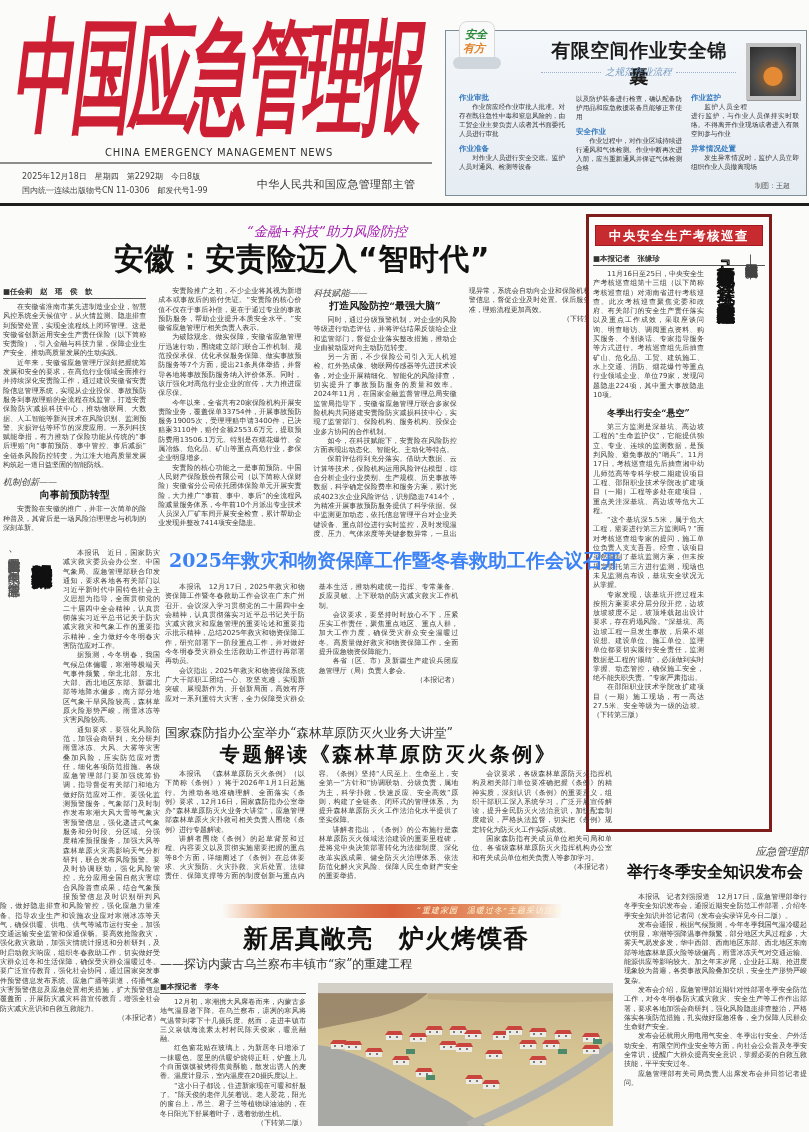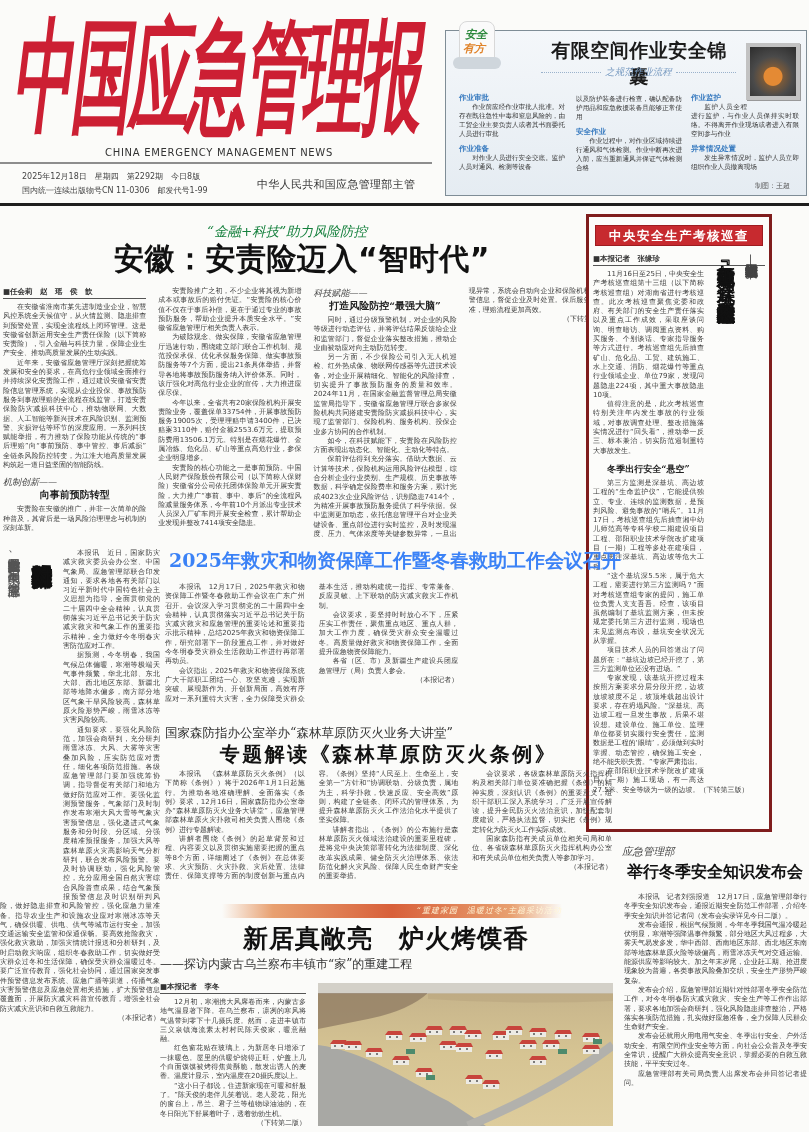--- a/index.html
+++ b/index.html
@@ -33,21 +33,21 @@
   #ib-sub .dots{flex:1;border-top:1.5px dotted #9ab2cc;height:0;}
   #ib-pic{position:absolute;left:300px;top:12px;width:54px;height:57px;box-sizing:border-box;border:4px solid #c2c2c2;background:radial-gradient(circle at 50% 60%,#e48a34 0 9px,#7a5a3a 10px,#4a4a4a 20px,#2d2d2d);box-shadow:1px 1px 0 #999;}
   .ib-col{position:absolute;width:106px;}
   .ib-h{font-size:7.5px;font-weight:bold;color:#3a7cc0;line-height:10px;}
   .ib-t{font-size:6.6px;line-height:9px;color:#333;text-indent:2em;text-align:justify;margin:0 0 5px 0;}
   .ib-t.cont{text-indent:0;}
   #ib-credit{position:absolute;right:16px;bottom:4px;font-size:7px;color:#555;}
   .spacer{float:right;width:52px;height:9px;}
 
   
-  #lead-kicker{left:207px;top:223px;width:200px;text-align:left;font-size:13.5px;font-style:italic;color:#15803d;}
+  #lead-kicker{left:207px;top:223px;width:200px;text-align:right;font-size:13.5px;font-style:italic;color:#a21caf;}
   #lead-headline{left:100px;top:239px;width:404px;text-align:center;font-size:30px;font-weight:bold;color:#111;letter-spacing:0.5px;white-space:nowrap;}
   #lead-body{left:3px;top:287px;width:609px;height:258px;column-count:4;column-gap:12px;}
   .subhead{margin:6px 0 4px 0;}
   .subhead .sk{font-size:9px;font-style:italic;color:#444;line-height:12px;}
   .subhead .st{font-size:10px;font-weight:bold;color:#222;text-align:center;line-height:13px;}
 
   
   #redbox{left:586px;top:214px;width:186px;height:618px;box-sizing:border-box;border:3px solid #7f1d1d;background:#fcfcfa;padding:0 4px;}
   #rb-banner{margin:8px 2px 0 2px;height:19px;line-height:19px;background:#c72a2f;border:1px solid #9e1c20;color:#fff;font-size:12.5px;font-weight:bold;text-align:center;letter-spacing:1.5px;}
   #rb-content{margin-top:8px;height:576px;overflow:hidden;}
@@ -73,21 +73,21 @@
 
   
   #recon-banner{left:222px;top:904px;width:340px;height:14px;line-height:14px;text-align:right;font-size:8px;font-style:italic;letter-spacing:1px;color:#fff6d8;background:linear-gradient(90deg,rgba(232,160,112,0),#e8a070 15%,#d8603a 50%,#e8a070 85%,rgba(232,160,112,0));}
   #recon-headline{left:160px;top:922px;width:452px;text-align:center;font-size:25px;font-weight:bold;color:#111;letter-spacing:1px;white-space:nowrap;}
   #recon-sub{left:160px;top:956px;width:452px;text-align:left;font-size:12px;color:#333;white-space:nowrap;}
   #recon-byline{left:160px;top:982px;width:146px;}
   #recon-body{left:160px;top:998px;width:146px;height:128px;overflow:hidden;}
   #recon-photo{left:318px;top:983px;width:295px;height:143px;overflow:hidden;}
 
   
-  #winter-kicker{left:622px;top:845px;width:186px;text-align:left;font-size:10.5px;font-style:italic;color:#444;}
+  #winter-kicker{left:622px;top:845px;width:186px;text-align:right;font-size:10.5px;font-style:italic;color:#444;}
   #winter-headline{left:622px;top:862px;width:186px;text-align:center;font-size:16px;font-weight:bold;color:#111;white-space:nowrap;}
   #winter-body{left:624px;top:893px;width:183px;height:237px;overflow:hidden;}
 </style>
 </head>
 <body>
 
 <div id="logo" class="abs">
     <span>中国应急管理报</span>
   </div>
 <div id="eng" class="abs">CHINA EMERGENCY MANAGEMENT NEWS</div>
@@ -162,25 +162,23 @@
 
 <div id="redbox" class="abs">
   <div id="rb-banner">中央安全生产考核巡查</div>
   <div id="rb-content" class="txt">
     <div id="rb-float">
       <div id="rb-vhead" class="serif">在建项目『带病』施工　深基坑、高边坡等危大工程处于失控状态</div>
       <div id="rb-vsub" class="serif">中央安全生产考核巡查组第十三组在湖南检查发现——</div>
     </div>
     <div class="byline">■本报记者　张缘珍</div>
     <p>11月16日至25日，中央安全生产考核巡查组第十三组（以下简称考核巡查组）对湖南省进行考核巡查。此次考核巡查聚焦党委和政府、有关部门的安全生产责任落实以及重点工作成效，采取座谈问询、明查暗访、调阅重点资料、购买服务、个别谈话、专家指导服务等方式进行。考核巡查组先后抽查矿山、危化品、工贸、建筑施工、水上交通、消防、烟花爆竹等重点行业领域企业、单位79家，发现问题隐患224项，其中重大事故隐患10项。</p>
-    <p>值得注意的是，此次考核巡查特别关注年内发生事故的行业领域，对事故调查处理、整改措施落实情况进行“回头看”，推动举一反三、标本兼治，切实防范遏制重特大事故发生。</p>
     <div id="rb-sectitle" class="serif">冬季出行安全“悬空”</div>
     <p>第三方监测是深基坑、高边坡工程的“生命监护仪”，它能提供独立、专业、连续的监测数据，是预判风险、避免事故的“哨兵”。11月17日，考核巡查组先后抽查湘中幼儿师范高等专科学校二期建设项目工程、邵阳职业技术学院改扩建项目（一期）工程等多处在建项目，重点关注深基坑、高边坡等危大工程。</p>
     <p>“这个基坑深5.5米，属于危大工程，需要进行第三方监测吗？”面对考核巡查组专家的提问，施工单位负责人支支吾吾。经查，该项目虽然编制了基坑监测方案，但未按规定委托第三方进行监测，现场也未见监测点布设，基坑安全状况无从掌握。</p>
-    <p>项目技术人员的回答道出了问题所在：“基坑边坡已经开挖了，第三方监测单位还没有进场。”</p>
     <p>专家发现，该基坑开挖过程未按照方案要求分层分段开挖，边坡放坡坡度不足，坡顶堆载超出设计要求，存在坍塌风险。“深基坑、高边坡工程一旦发生事故，后果不堪设想。建设单位、施工单位、监理单位都要切实履行安全责任，监测数据是工程的‘眼睛’，必须做到实时掌握、动态管控，确保施工安全，绝不能失职失责。”专家严肃指出。</p>
     <p><span>在邵阳职业技术学院改扩建项目（一期）施工现场，有一高达27.5米、安全等级为一级的边坡。</span><span>（下转第三版）</span></p>
   </div>
 </div>
 
 <div id="joint" class="abs txt">
   <div id="joint-float">
     <div id="joint-vsub" class="serif">国家防灾减灾救灾委员会办公室、中国气象局、应急管理部</div>
     <div id="joint-vhead" class="serif">联合部署做好今冬明春灾害防范应对</div>
   </div>

